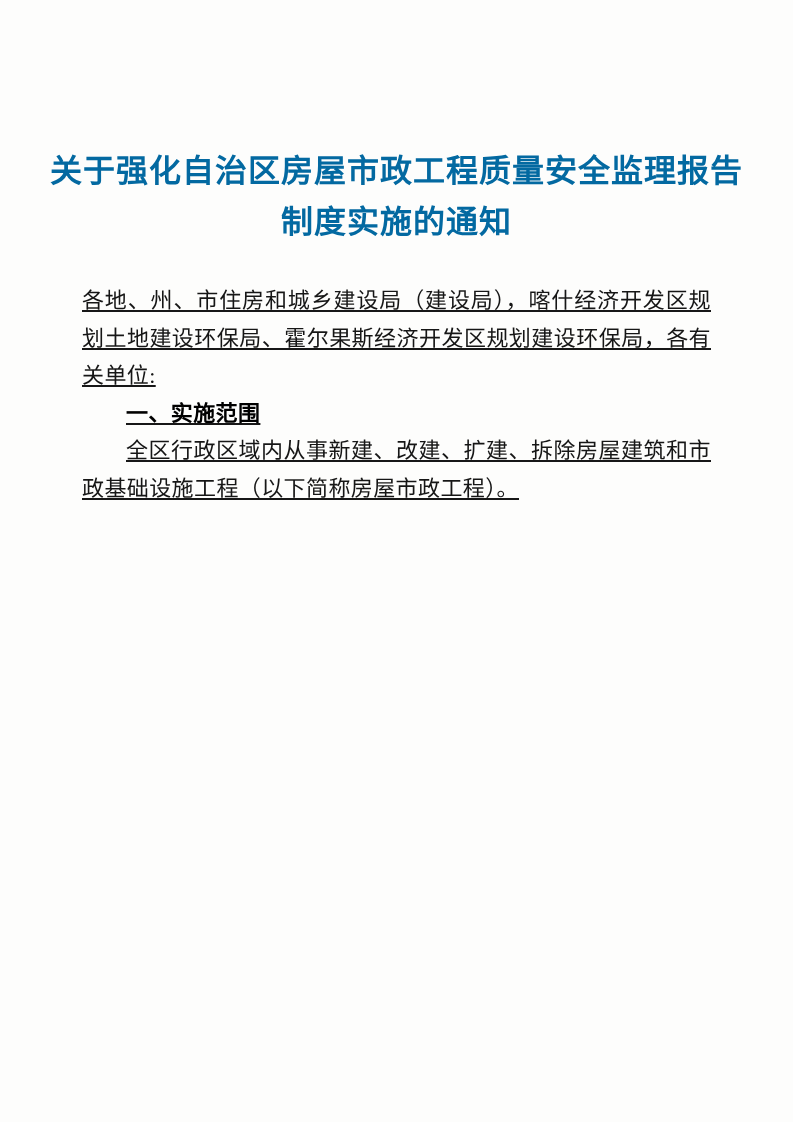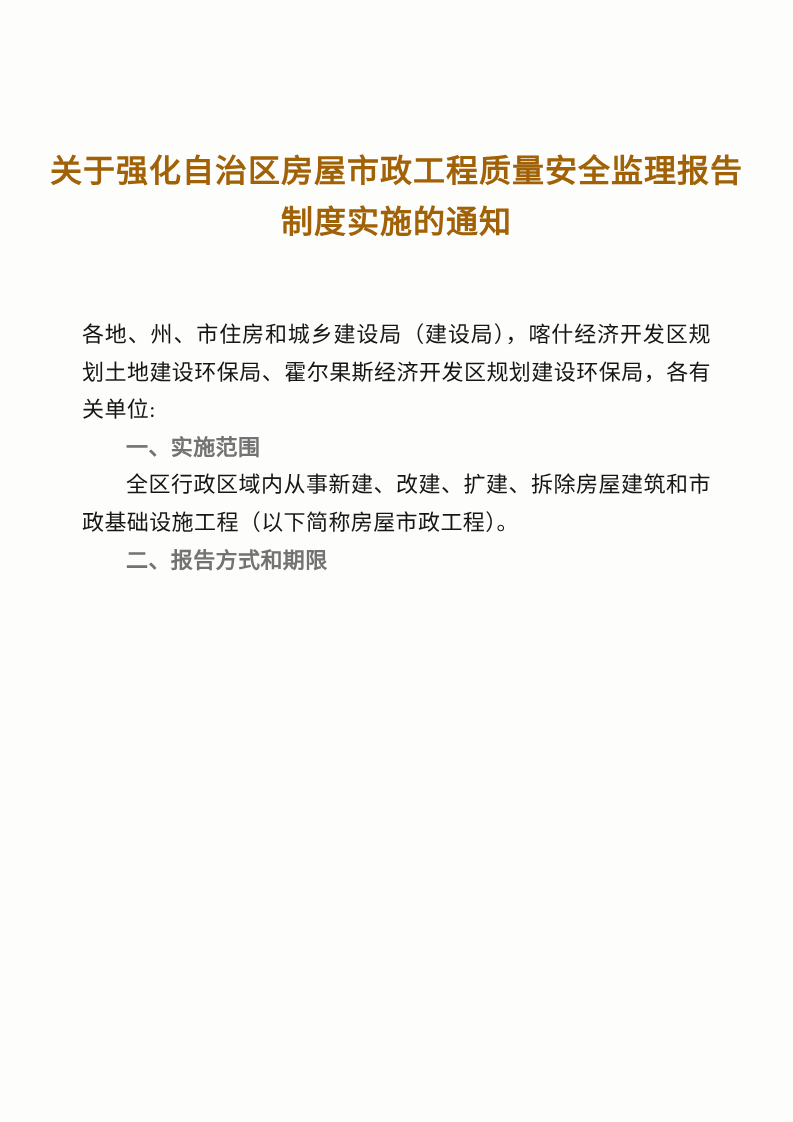--- a/index.html
+++ b/index.html
@@ -17,62 +17,62 @@
       font-family: "Liberation Serif", "DejaVu Serif", serif;
       color: #171717;
     }
     .doc-title {
       margin: 146px 45px 0 45px;
       font-size: 32px;
       font-weight: bold;
       line-height: 51px;
       text-align: center;
       letter-spacing: 1px;
-      color: #a16207;
+      color: #0369a1;
       font-family: "Liberation Serif", "DejaVu Serif", serif;
     }
     .content {
-      margin: 68px 82px 0 82px;
+      margin: 34px 82px 0 82px;
+      text-decoration: underline;
     }
     .para {
       margin: 0;
       font-size: 22px;
       line-height: 37.6px;
       text-align: justify;
       letter-spacing: 0.4px;
       color: #161616;
     }
     .indent {
       text-indent: 2em;
     }
     .section-heading {
       margin: 0;
       font-size: 22px;
       font-weight: bold;
       line-height: 37.6px;
       text-indent: 2em;
       letter-spacing: 0.4px;
-      color: #737373;
+      color: #000000;
       font-family: "Liberation Sans", "DejaVu Sans", sans-serif;
     }
   </style>
 </head>
 <body>
 
 <div class="page">
 
   <h1 class="doc-title">关于强化自治区房屋市政工程质量安全监理报告制度实施的通知</h1>
 
   <div class="content">
 
     <p class="para">各地、州、市住房和城乡建设局（建设局），喀什经济开发区规划土地建设环保局、霍尔果斯经济开发区规划建设环保局，各有关单位:</p>
 
 
     <h2 class="section-heading">一、实施范围</h2>
 
     <p class="para indent">全区行政区域内从事新建、改建、扩建、拆除房屋建筑和市政基础设施工程（以下简称房屋市政工程）。</p>
 
-    <h2 class="section-heading">二、报告方式和期限</h2>
 
 
 
   </div>
 </div>
 
 </body></html>

